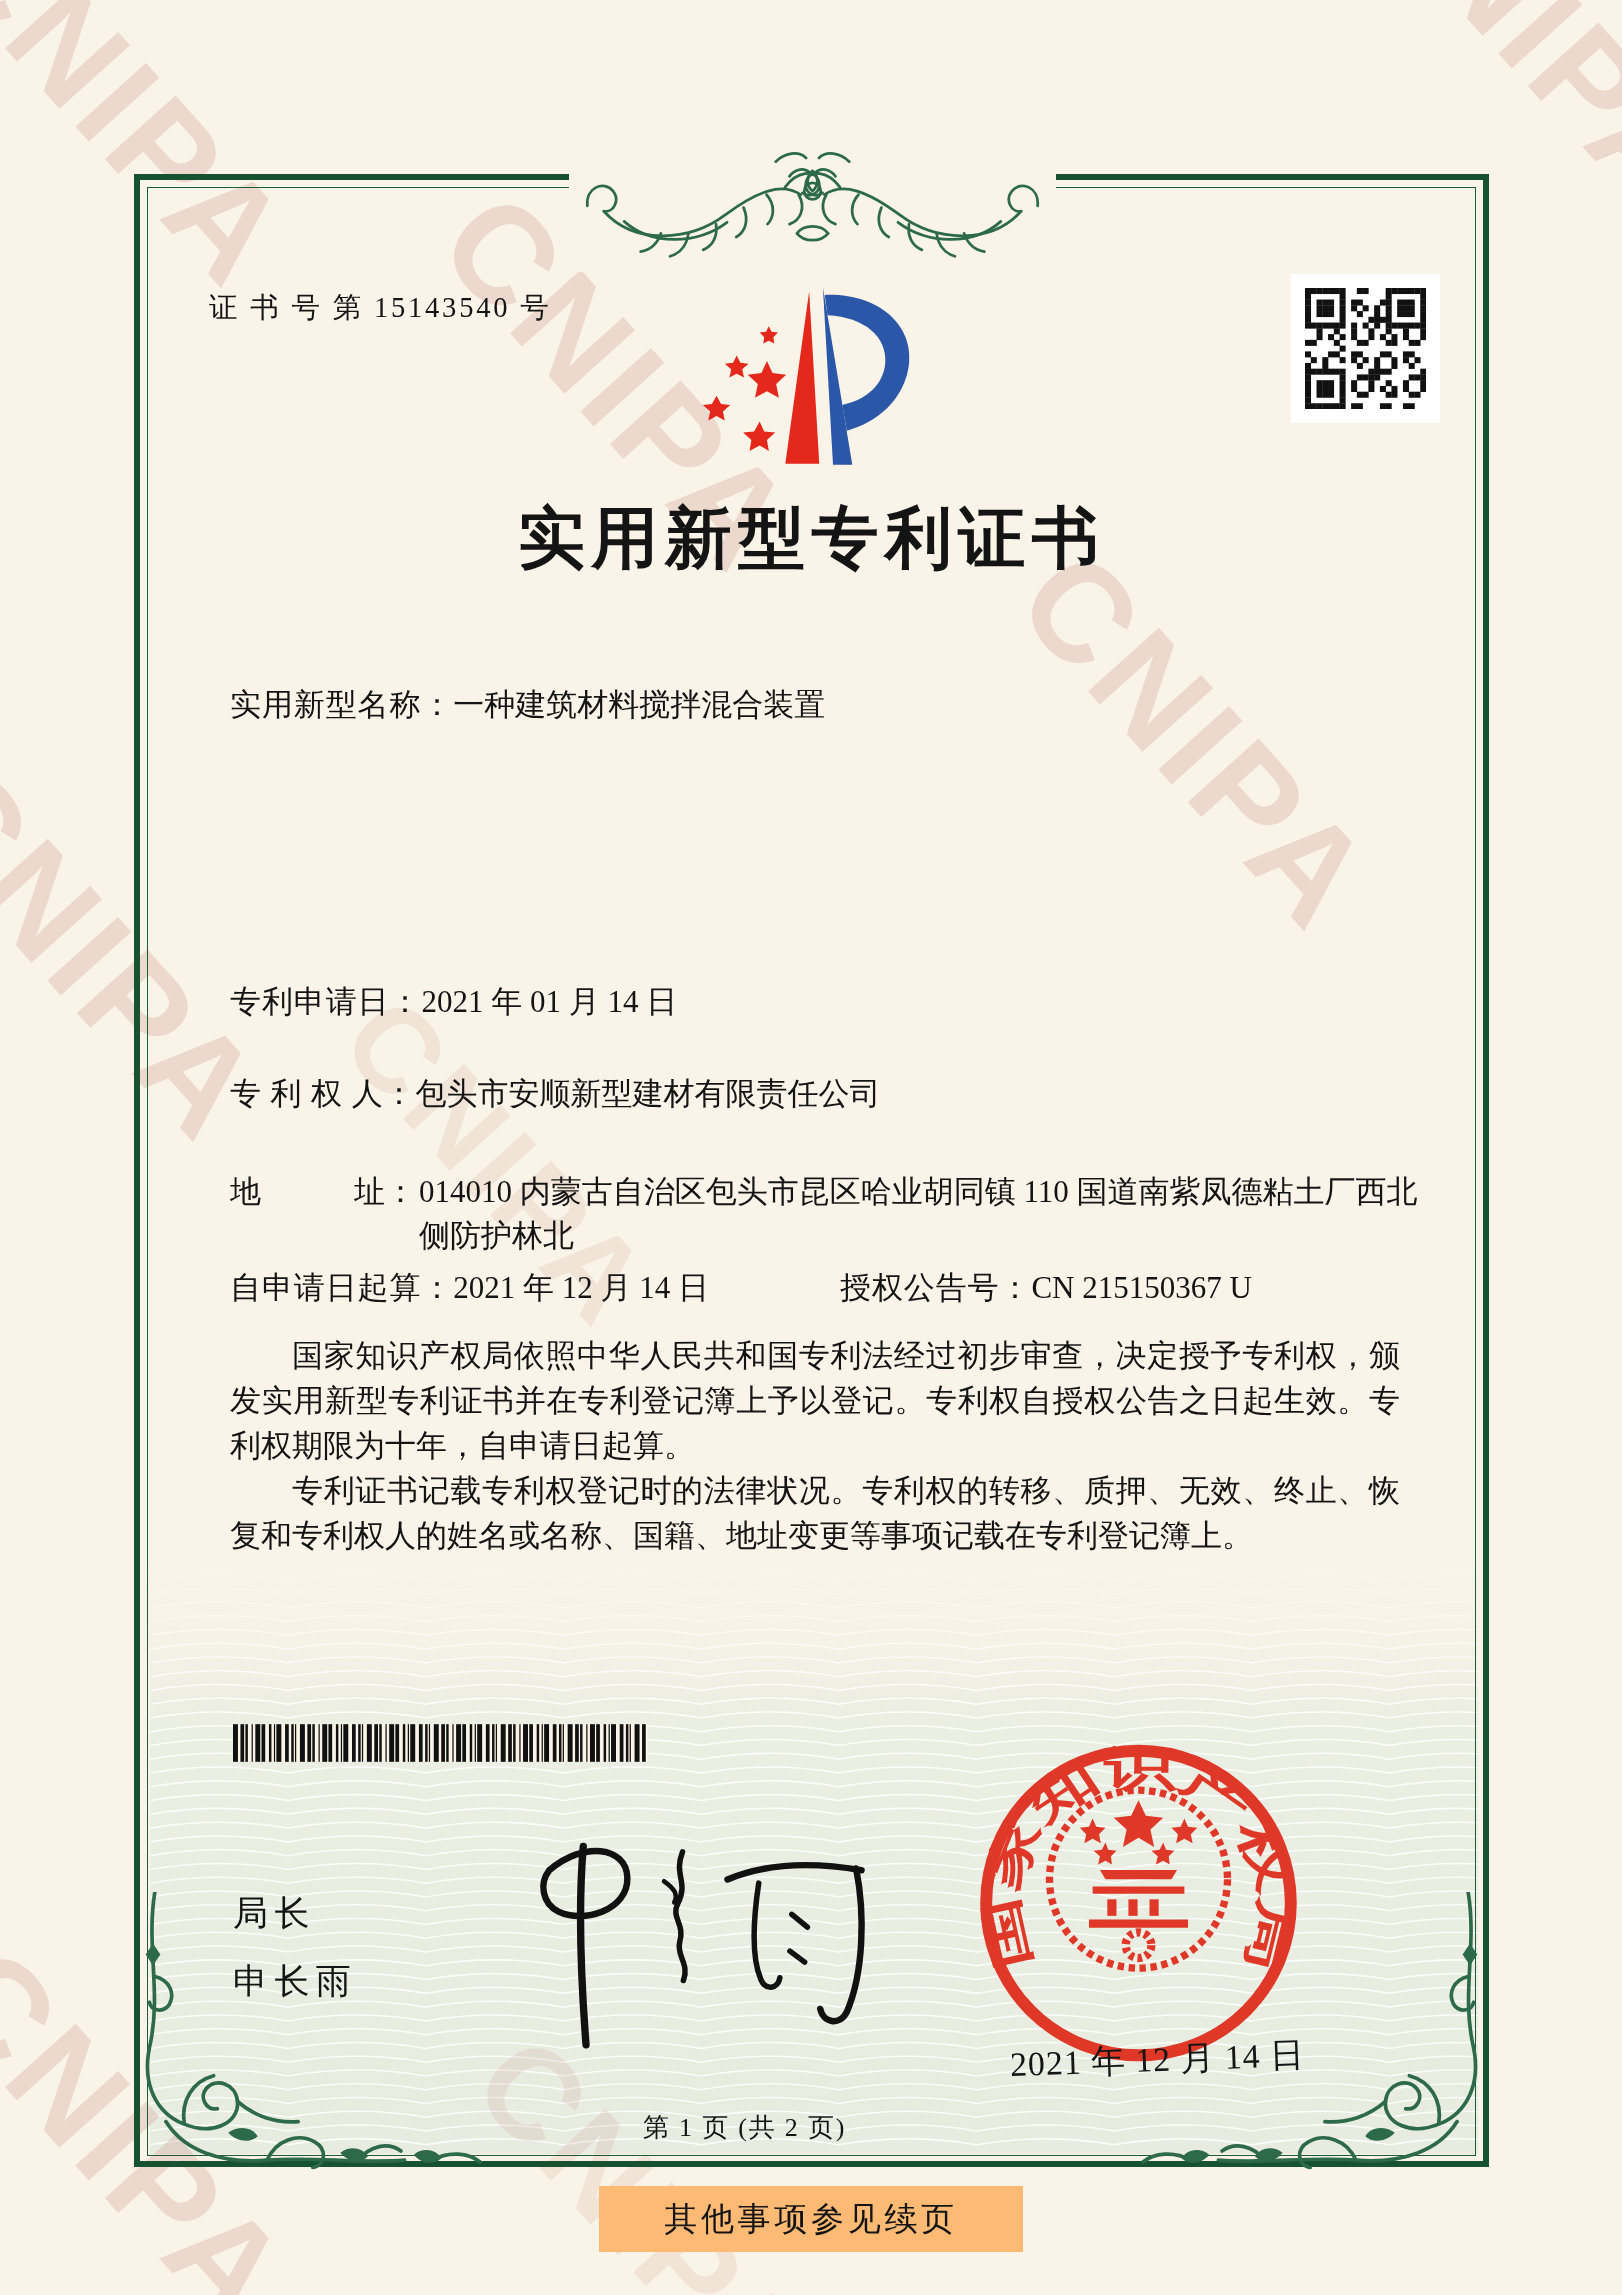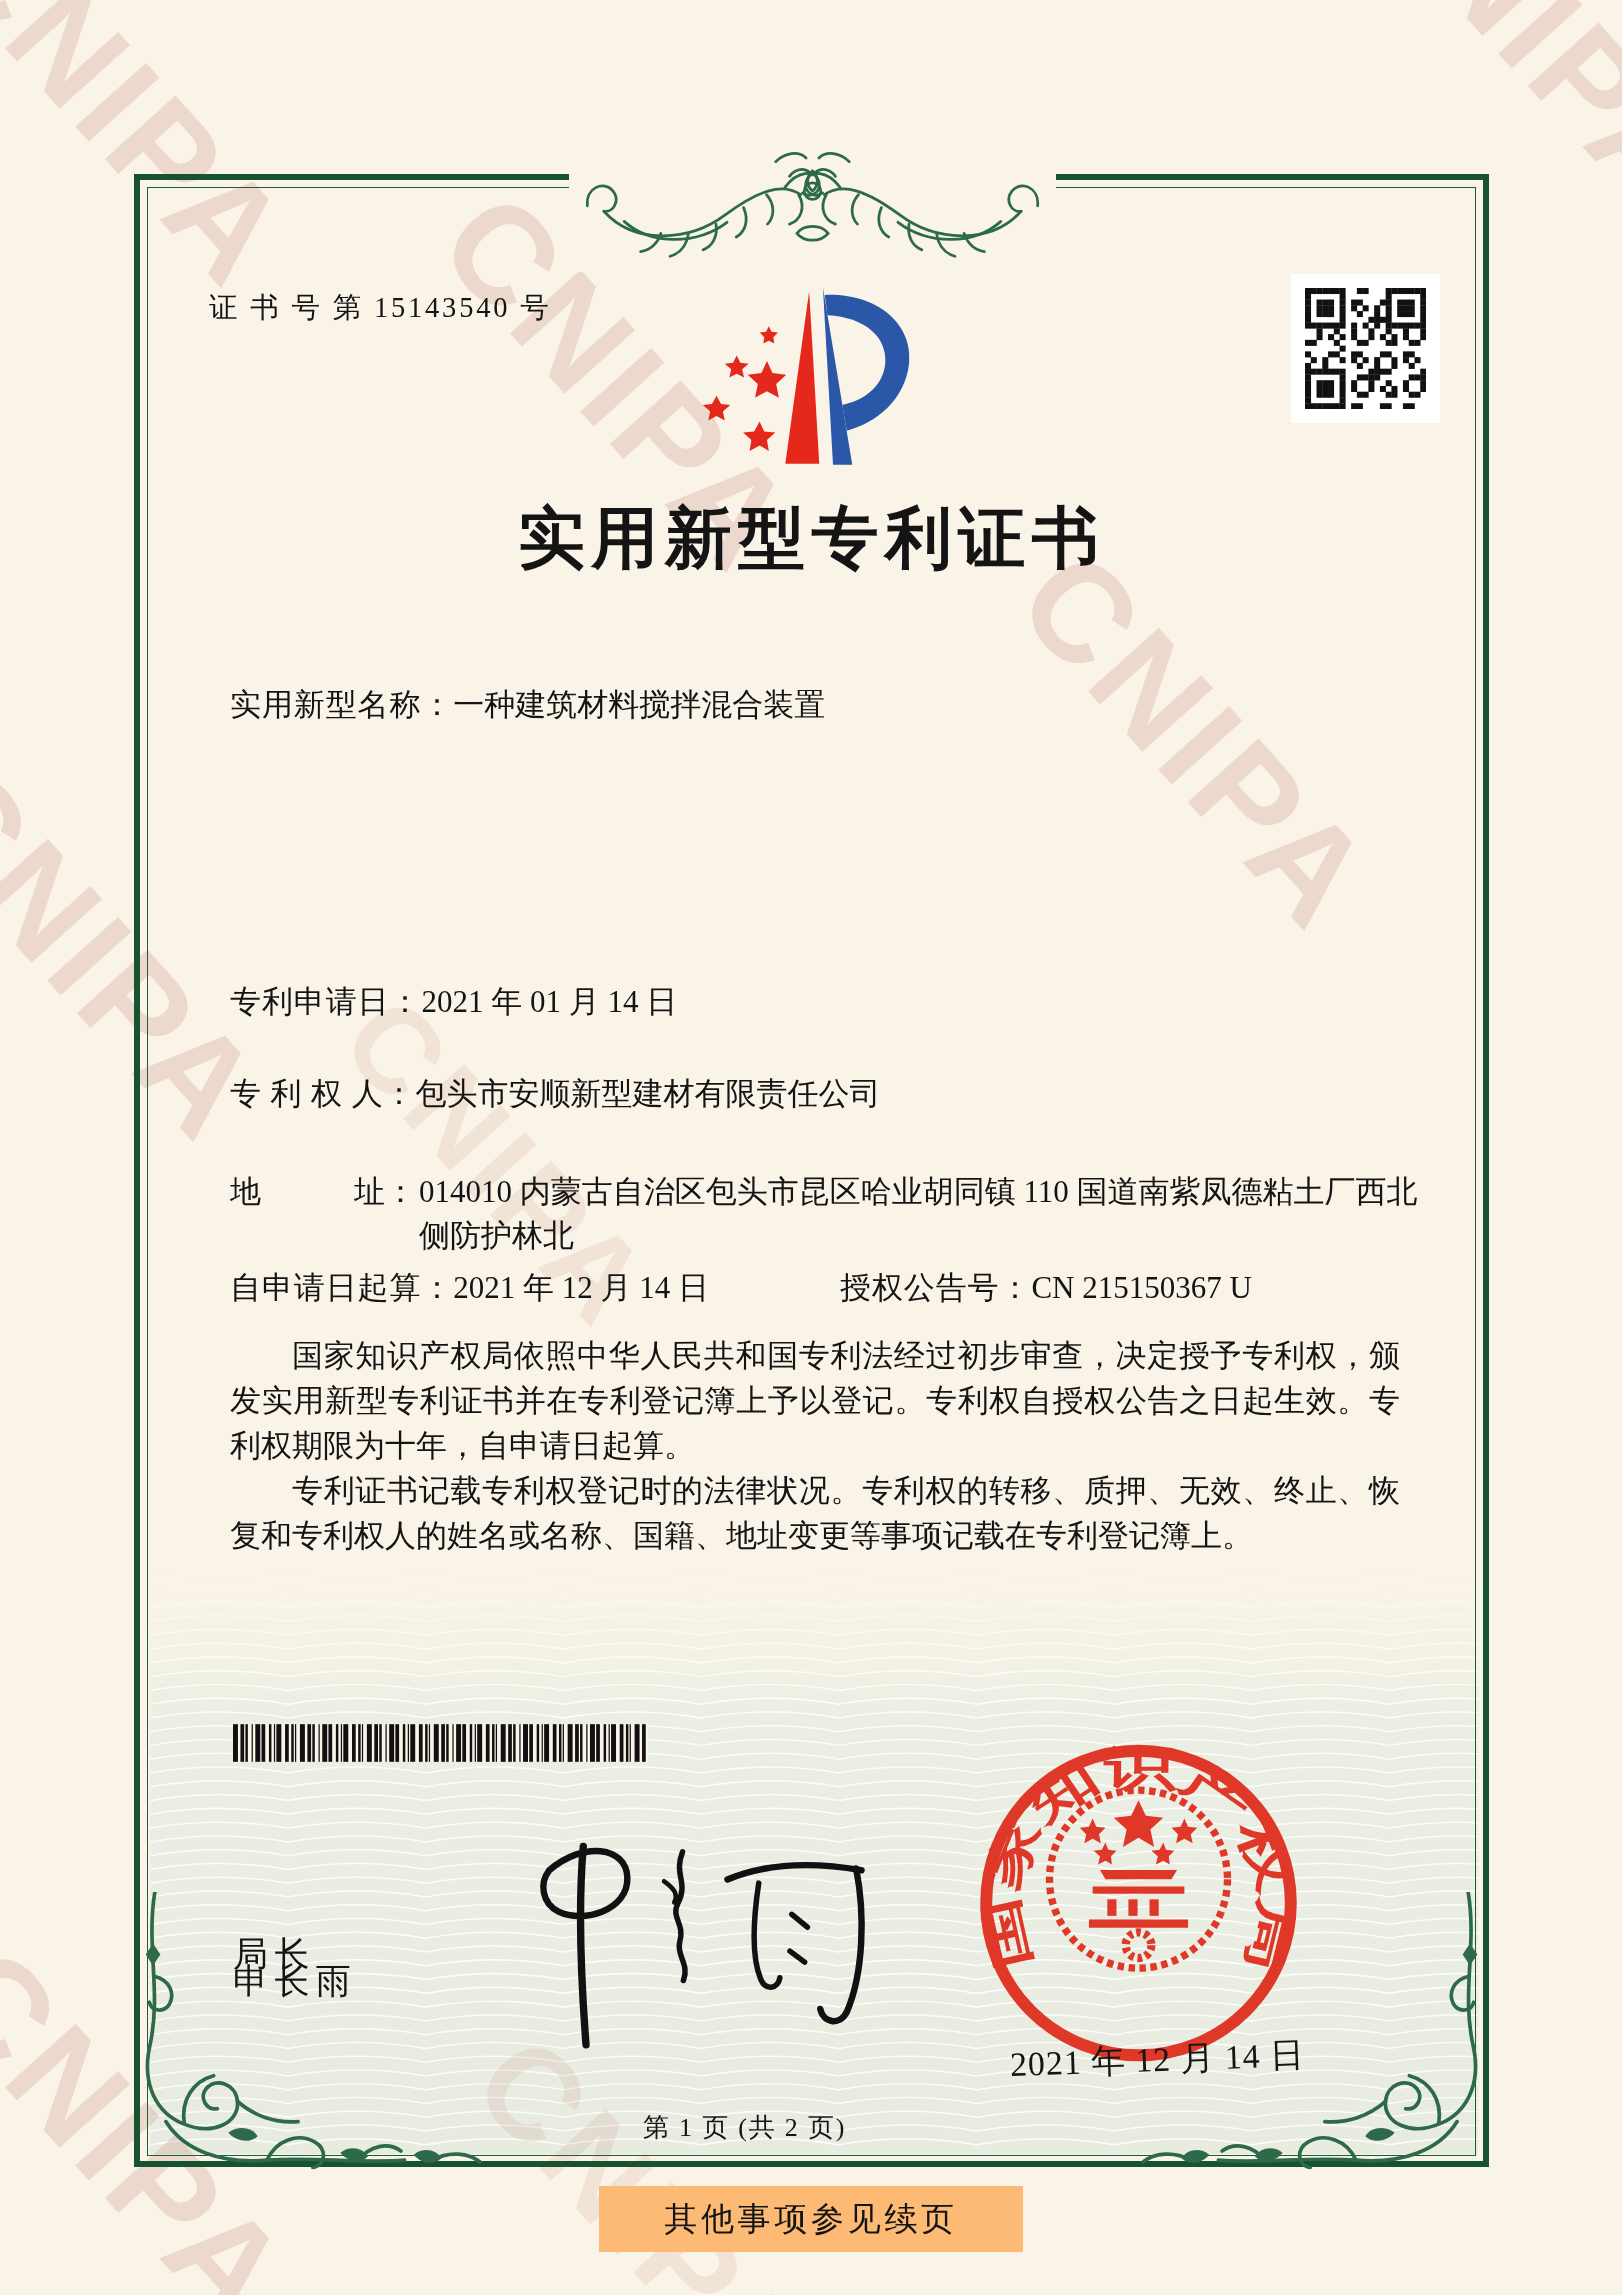--- a/index.html
+++ b/index.html
@@ -497,21 +497,21 @@
       <rect x="403.65000000000003" y="0" width="2.7" height="41" fill="#111"></rect>
       <rect x="409.05" y="0" width="1.35" height="41" fill="#111"></rect>
       <rect x="411.75" y="0" width="5.4" height="41" fill="#111"></rect>
       <rect x="421.2" y="0" width="4.050000000000001" height="41" fill="#111"></rect>
       <rect x="427.95" y="0" width="2.7" height="41" fill="#111"></rect>
       <rect x="432" y="0" width="1.35" height="41" fill="#111"></rect>
       <rect x="437.4" y="0" width="5.4" height="41" fill="#111"></rect>
       <rect x="445.5" y="0" width="4.050000000000001" height="41" fill="#111"></rect>
     </svg>
 
-  <div class="officer" style="top:1890px;margin-top:41px;">局长</div>
+  <div class="officer" style="top:1890px;">局长</div>
   <div class="officer" style="top:1958px;">申长雨</div>
 
   <svg class="sig" width="395" height="230" viewBox="0 0 430 250">
     <g stroke="#111" fill="none" stroke-linecap="round">
       <path stroke-width="8" d="M95,22 C90,80 92,160 98,238"></path>
       <path stroke-width="7" d="M58,48 C95,16 142,22 143,56 C144,92 95,106 68,93 C50,84 47,62 58,48"></path>
       <path stroke-width="6" d="M203,28 C193,54 210,60 198,84 C190,100 206,106 200,126 C196,141 211,150 204,168"></path>
       <path stroke-width="5" d="M183,60 C193,67 199,74 194,83"></path>
       <path stroke-width="7" d="M252,58 C300,38 352,40 398,48"></path>
       <path stroke-width="6" d="M286,62 C280,102 278,142 288,166 C293,179 307,178 309,165"></path>

